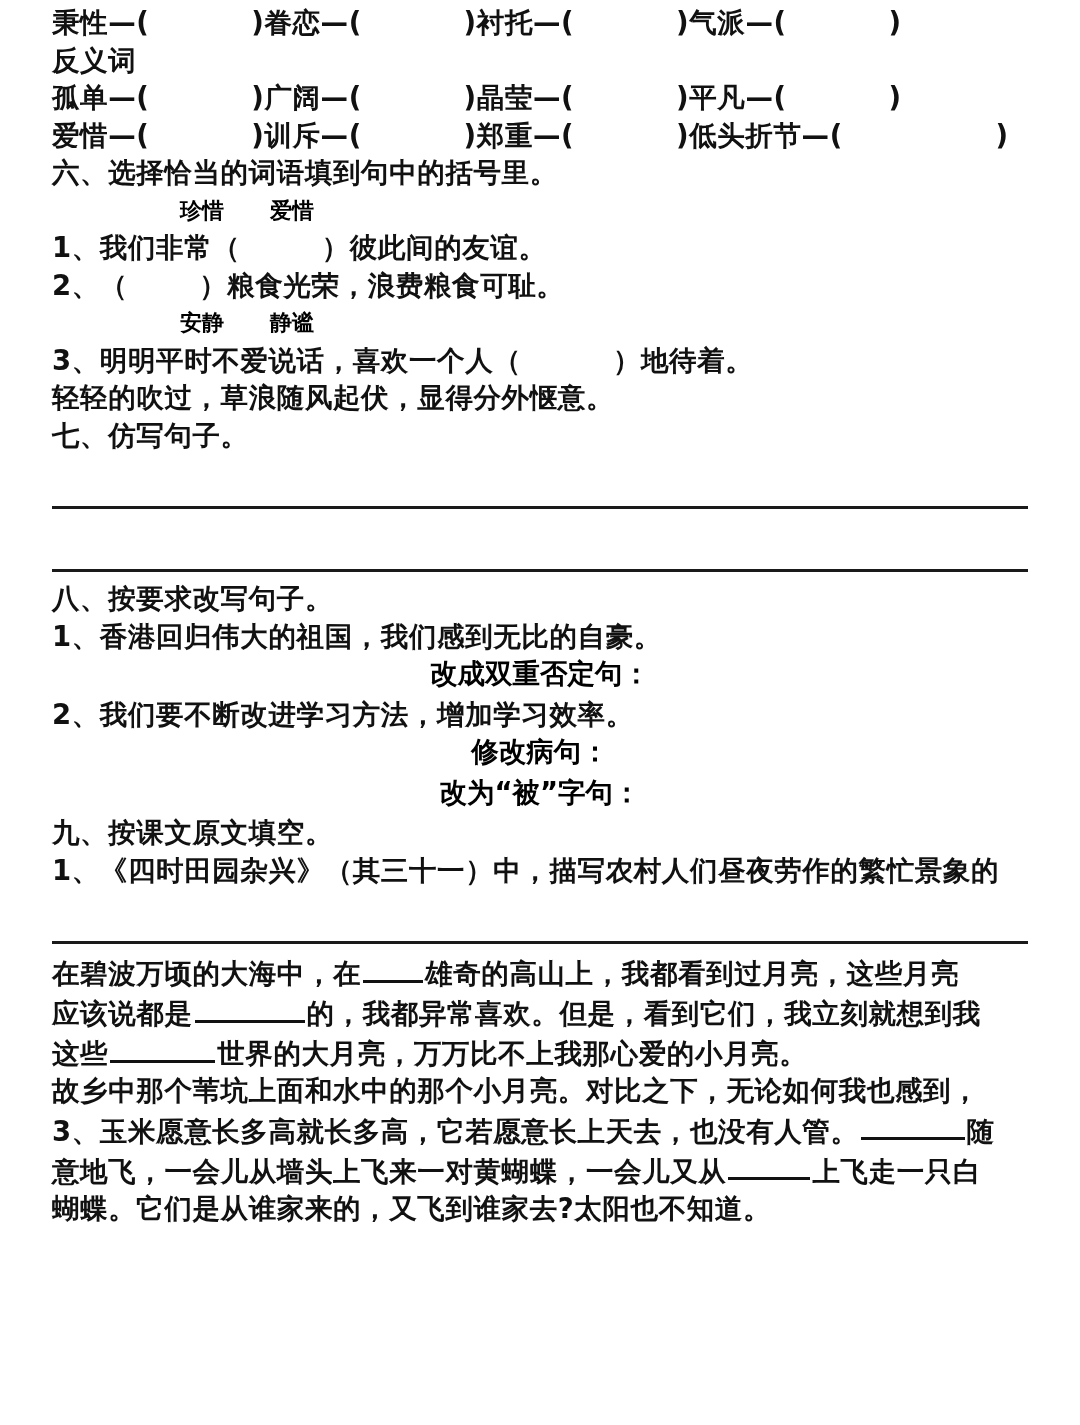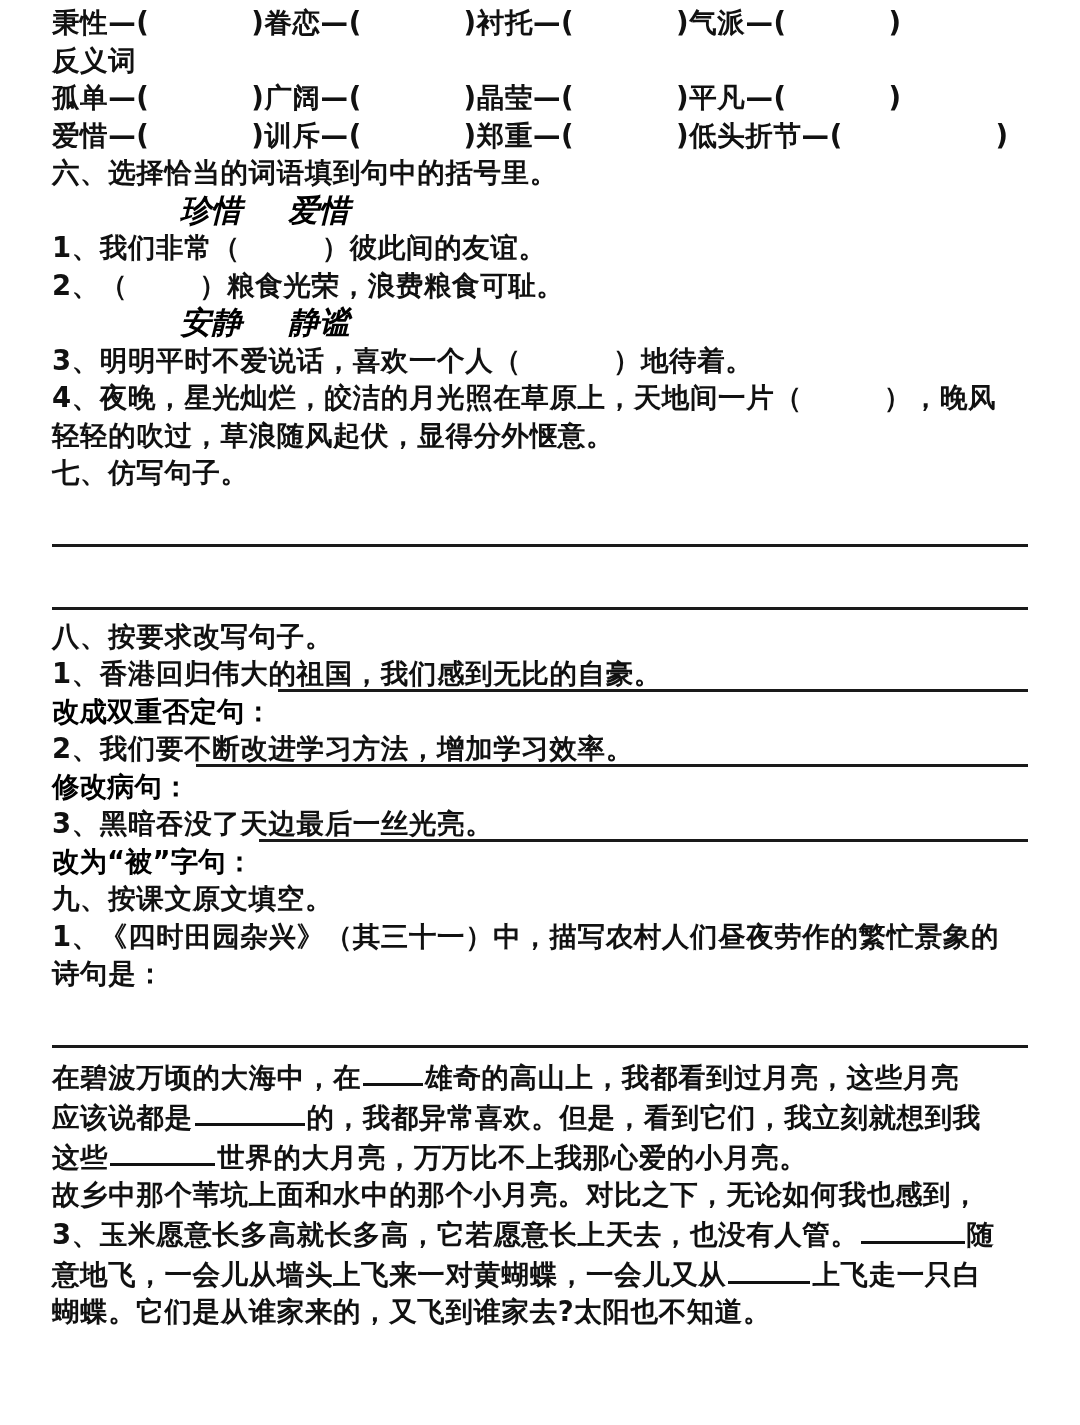--- a/index.html
+++ b/index.html
@@ -36,25 +36,24 @@
     letter-spacing: 0.6px;
     font-weight: 700;
     white-space: nowrap;
     color: #111;
   }
 
   .indent-head { padding-left: 0px; }
 
   
   .options {
-    font-size: 31px;
+    font-size: 22px;
     line-height: 37.5px;
     font-weight: 700;
     padding-left: 128px;
-    font-style: italic;
   }
   .options .opt { display: inline-block; }
   .options .opt + .opt { margin-left: 46px; }
 
   
   .brk { display: inline-block; white-space: pre; }
 
   
   .blank {
     display: inline-block;
@@ -70,25 +69,26 @@
     border-top: 3.5px solid #1a1a1a;
     margin: 0;
     width: 100%;
     height: 0;
   }
   .rule-gap-lg { height: 52px; }
 
   
   .labelrule {
     display: flex;
-    align-items: flex-start;
+    align-items: center;
     font-size: 27.5px;
     line-height: 37.5px;
     font-weight: 700;
     white-space: nowrap;
+    flex-direction: column;
   }
   .labelrule .lbl { flex: 0 0 auto; }
   .labelrule .tail {
     flex: 1 1 auto;
     border-bottom: 3.5px solid #1a1a1a;
     margin-left: 6px;
     position: relative;
     top: -4px;
     height: 0;
   }
@@ -130,23 +130,20 @@
     </div>
 
     <div class="options">
       <span class="opt">安静</span><span class="opt">静谧</span>
     </div>
 
     <div class="ln">
       <span>3、明明平时不爱说话，喜欢一个人（</span><span class="brk">         </span><span>）地待着。</span>
     </div>
 
-    <div class="ln">
-      <span>4、夜晚，星光灿烂，皎洁的月光照在草原上，天地间一片（</span><span class="brk">        </span><span>），晚风</span>
-    </div>
     <div class="ln">轻轻的吹过，草浪随风起伏，显得分外惬意。</div>
 
     <div class="ln">七、仿写句子。</div>
 
     <div class="rule-gap-lg"></div>
     <hr class="rule">
 
     <div class="spacer-8"></div>
 
     <div class="rule-gap-lg"></div>
@@ -160,29 +157,27 @@
       <span class="lbl">改成双重否定句：</span>
       <span class="tail"></span>
     </div>
 
     <div class="ln">2、我们要不断改进学习方法，增加学习效率。</div>
     <div class="labelrule">
       <span class="lbl">修改病句：</span>
       <span class="tail"></span>
     </div>
 
-    <div class="ln">3、黑暗吞没了天边最后一丝光亮。</div>
     <div class="labelrule">
       <span class="lbl">改为“被”字句：</span>
       <span class="tail"></span>
     </div>
 
     <div class="ln">九、按课文原文填空。</div>
     <div class="ln">1、《四时田园杂兴》（其三十一）中，描写农村人们昼夜劳作的繁忙景象的</div>
-    <div class="ln">诗句是：</div>
 
     <div class="rule-gap-lg"></div>
     <hr class="rule">
 
     <div class="spacer-8"></div>
 
     <div class="ln">
       <span>在碧波万顷的大海中，在</span><span class="blank" style="width:60px"></span><span>雄奇的高山上，我都看到过月亮，这些月亮</span>
     </div>
     <div class="ln">

